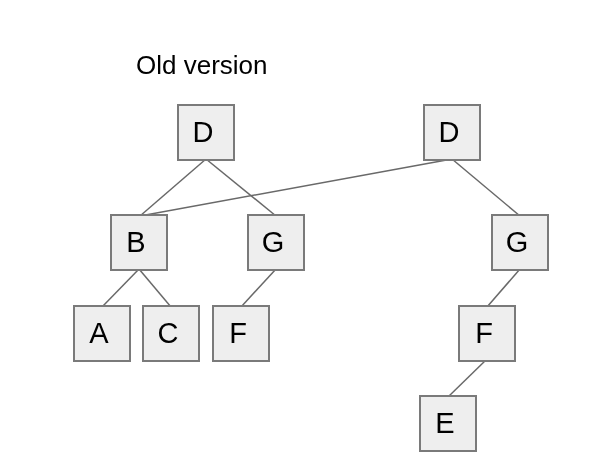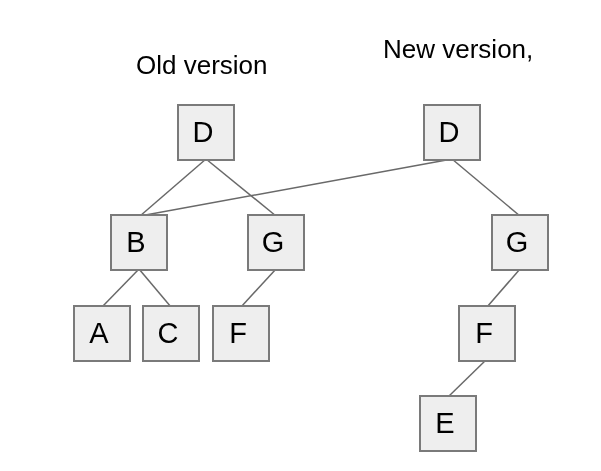--- a/index.html
+++ b/index.html
@@ -77,21 +77,20 @@
     <line x1="240" y1="269" x2="205" y2="307"></line>
     <line x1="416" y1="159" x2="104" y2="216"></line>
     <line x1="416" y1="159" x2="484" y2="216"></line>
     <line x1="484" y1="269" x2="451" y2="307"></line>
     <line x1="451" y1="359" x2="412" y2="397"></line>
   </svg>
 
   <div class="title title-old">Old version</div>
 
   <div class="title title-new">
-    <div>New version,</div>
   </div>
 
   <div class="node" style="left:141px; top:104px;"><span class="lbl">D</span></div>
   <div class="node" style="left:74px;  top:214px;"><span class="lbl">B</span></div>
   <div class="node" style="left:211px; top:214px;"><span class="lbl">G</span></div>
   <div class="node" style="left:37px;  top:305px;"><span class="lbl">A</span></div>
   <div class="node" style="left:106px; top:305px;"><span class="lbl">C</span></div>
   <div class="node" style="left:176px; top:305px;"><span class="lbl">F</span></div>
 
   <div class="node" style="left:387px; top:104px;"><span class="lbl">D</span></div>

